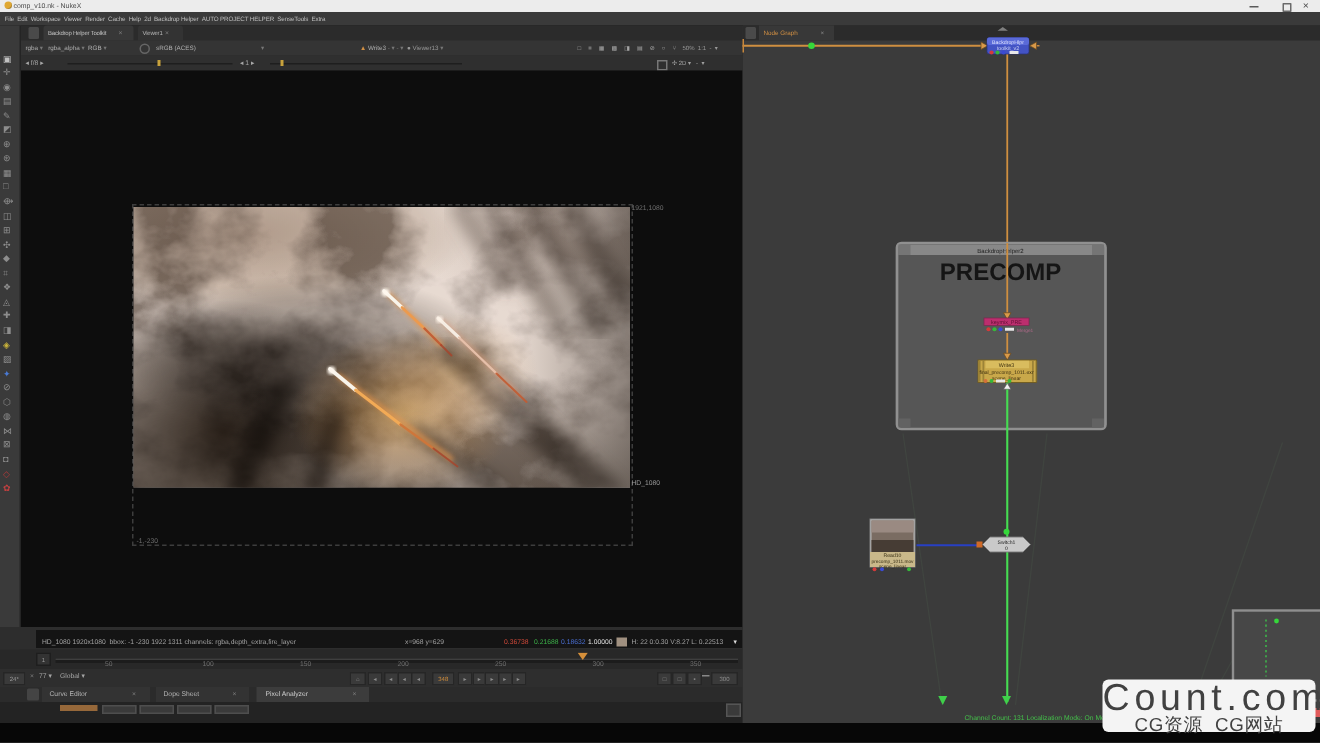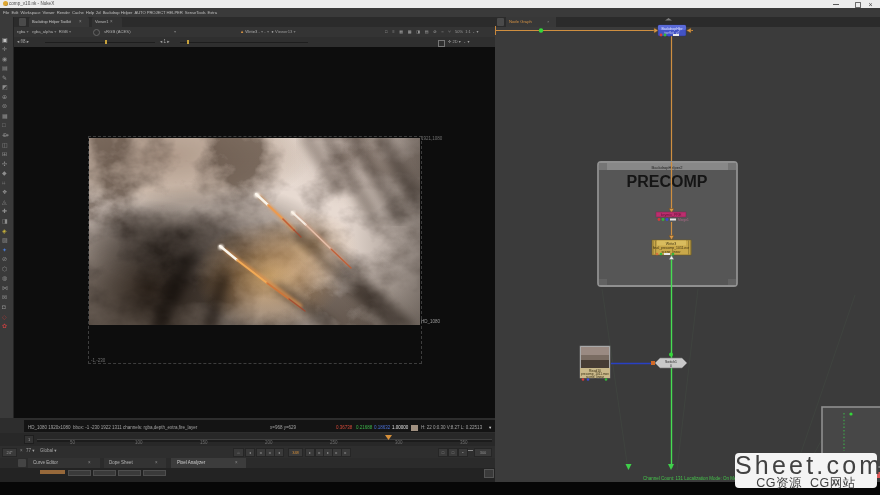--- a/index.html
+++ b/index.html
@@ -418,17 +418,17 @@
     <div class="abs t4" style="left:148px;top:460px;color:#44c04a;">Channel Count: 131 Localization Mode: On Mem</div>
   </div>
 
   <div class="abs" style="left:494.5px;top:26px;width:1.5px;height:9px;background:#c8873c;"></div>
 
   <div class="abs" style="left:0;top:482px;width:880px;height:13px;background:#070707;"></div>
 
   <div class="abs" style="left:871px;top:472px;width:9px;height:6px;background:#e05a5a;"></div>
 
   <div class="abs" style="left:735px;top:453px;width:142px;height:35px;background:#f4f4f4;border-radius:4px;">
-    <div class="abs" style="left:0;top:-2px;width:142px;text-align:center;font-size:25px;color:#414141;letter-spacing:3.2px;">Sheet.com</div>
+    <div class="abs" style="left:0;top:-2px;width:142px;text-align:center;font-size:25px;color:#414141;letter-spacing:3.2px;">Count.com</div>
     <div class="abs" style="left:0;top:22px;width:142px;text-align:center;font-size:12.5px;color:#414141;letter-spacing:0.5px;">CG资源&nbsp; CG网站</div>
   </div>
 
 </div>
 
 </body></html>

